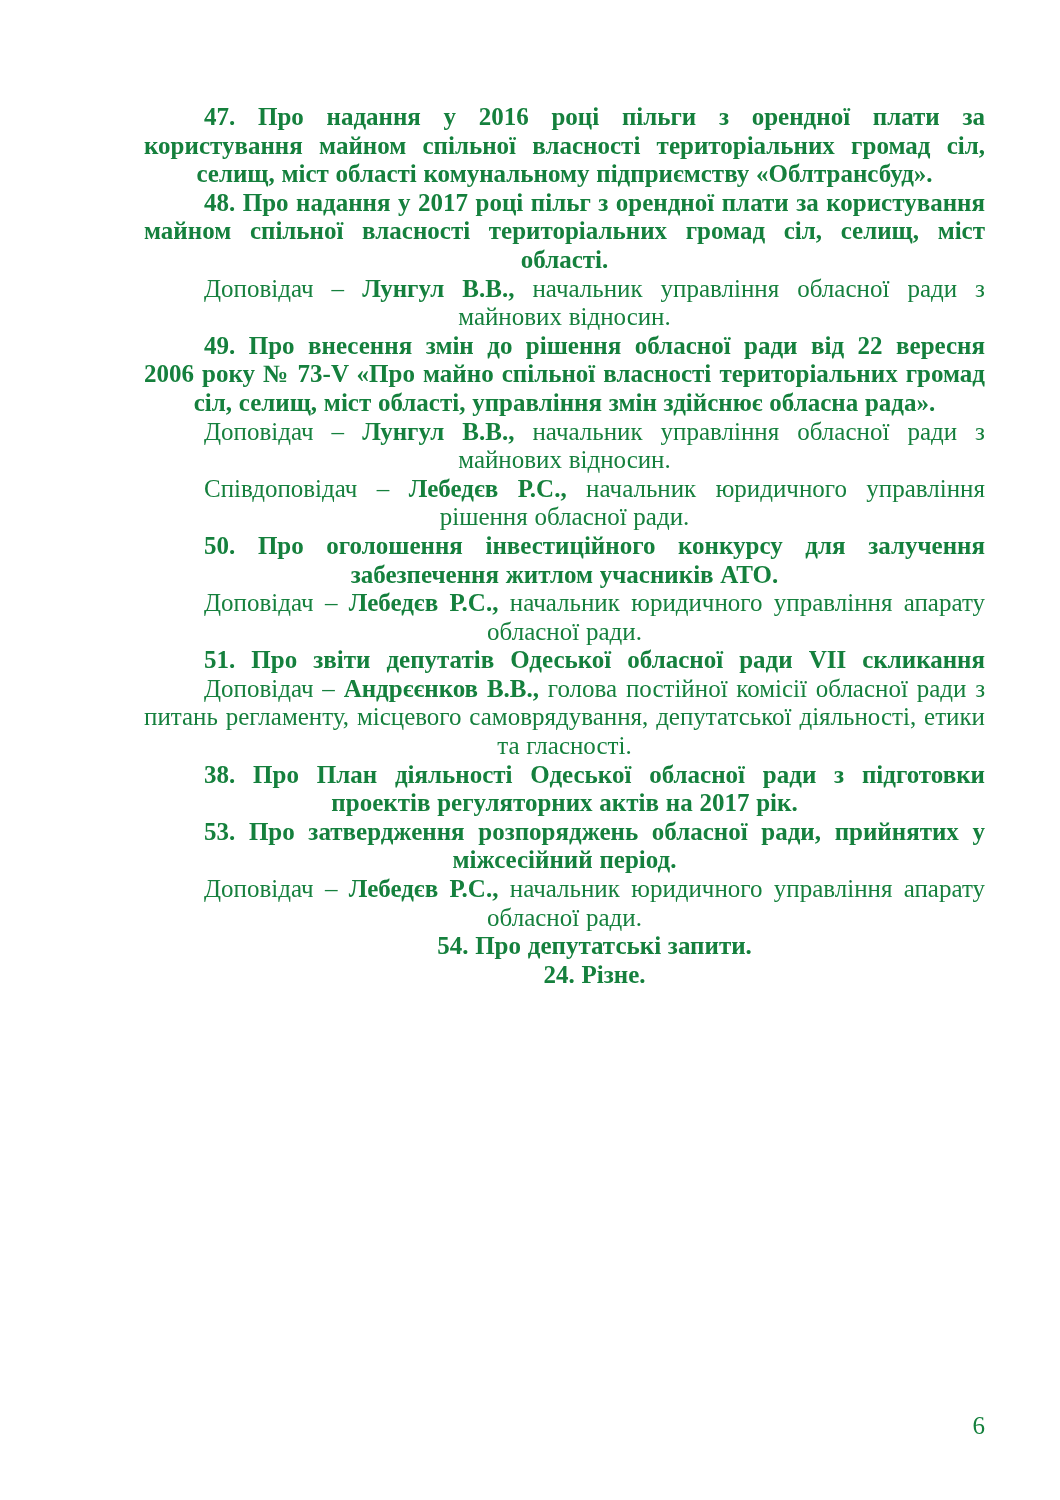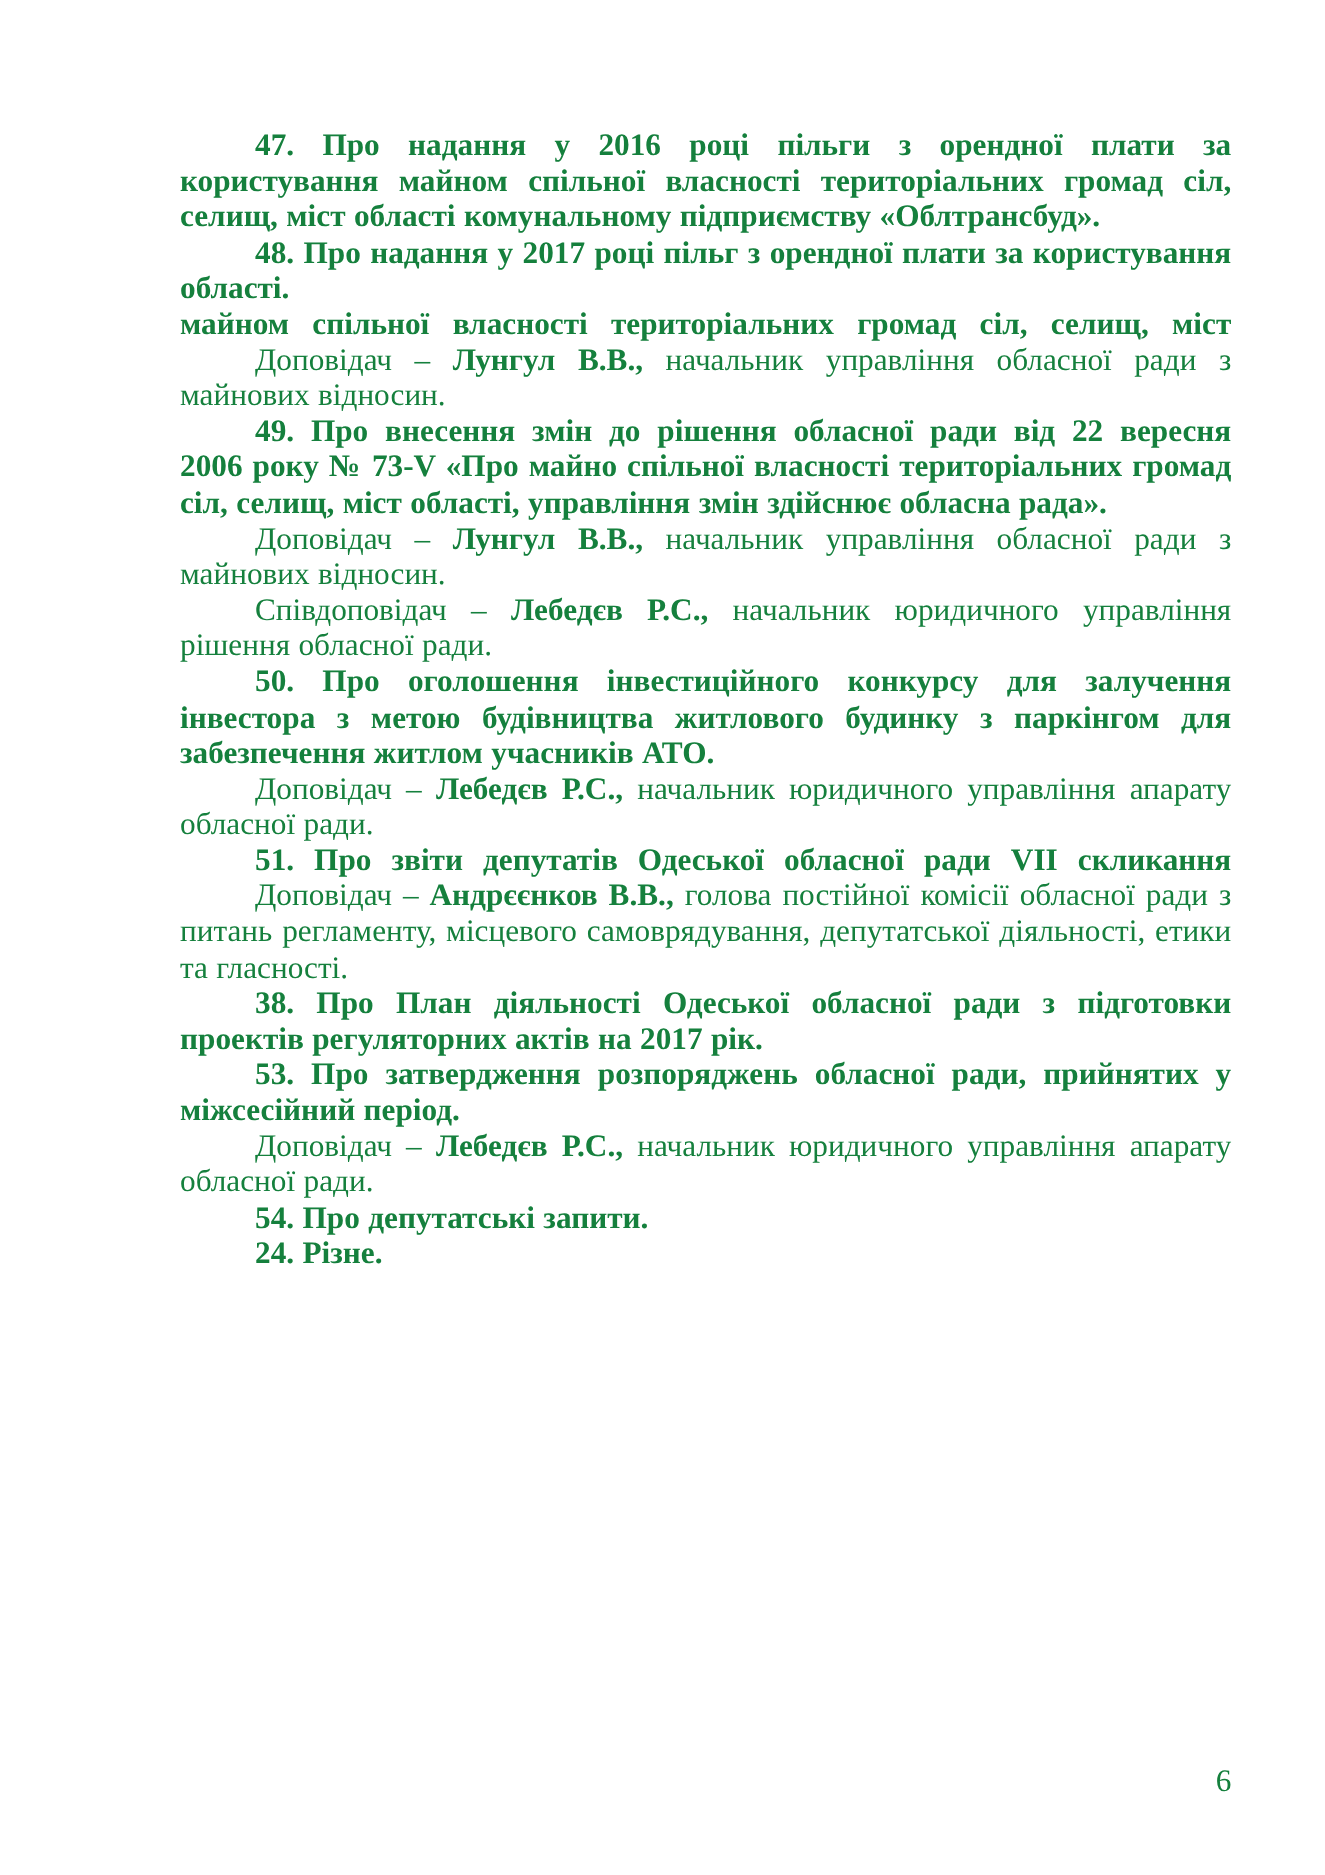--- a/index.html
+++ b/index.html
@@ -22,21 +22,21 @@
     left: 144px;
     top: 103px;
     width: 841px;
   }
   .paragraph { margin: 0; padding: 0; }
   .line {
     font-size: 25px;
     line-height: 28.6px;
     height: 28.6px;
     overflow: hidden;
-    text-align: left;
+    text-align: center;
     word-spacing: 0.02em;
   }
   .line.justify {
     text-align: justify;
     text-align-last: justify;
   }
   .line.first { text-indent: 60px; }
   .bold { font-weight: bold; }
   .page-number {
     position: absolute;
@@ -53,43 +53,42 @@
 
 <div class="page">
   <div class="content">
       <div class="paragraph">
         <div class="line justify first"><span class="bold">47. Про надання у 2016 році пільги з орендної плати за</span></div>
         <div class="line justify"><span class="bold">користування майном спільної власності територіальних громад сіл,</span></div>
         <div class="line"><span class="bold">селищ, міст області комунальному підприємству «Облтрансбуд».</span></div>
       </div>
       <div class="paragraph">
         <div class="line justify first"><span class="bold">48. Про надання у 2017 році пільг з орендної плати за користування</span></div>
+        <div class="line justify"><span class="bold">майном спільної власності територіальних громад сіл, селищ, міст</span></div>
         <div class="line"><span class="bold">області.</span></div>
-        <div class="line justify"><span class="bold">майном спільної власності територіальних громад сіл, селищ, міст</span></div>
       </div>
       <div class="paragraph">
         <div class="line justify first"><span class="regular">Доповідач – </span><span class="bold">Лунгул В.В.,</span><span class="regular"> начальник управління обласної ради з</span></div>
         <div class="line"><span class="regular">майнових відносин.</span></div>
       </div>
       <div class="paragraph">
         <div class="line justify first"><span class="bold">49. Про внесення змін до рішення обласної ради від 22 вересня</span></div>
         <div class="line justify"><span class="bold">2006 року № 73-V «Про майно спільної власності територіальних громад</span></div>
         <div class="line"><span class="bold">сіл, селищ, міст області, управління змін здійснює обласна рада».</span></div>
       </div>
       <div class="paragraph">
         <div class="line justify first"><span class="regular">Доповідач – </span><span class="bold">Лунгул В.В.,</span><span class="regular"> начальник управління обласної ради з</span></div>
         <div class="line"><span class="regular">майнових відносин.</span></div>
       </div>
       <div class="paragraph">
         <div class="line justify first"><span class="regular">Співдоповідач – </span><span class="bold">Лебедєв Р.С.,</span><span class="regular"> начальник юридичного управління</span></div>
         <div class="line"><span class="regular">рішення обласної ради.</span></div>
       </div>
       <div class="paragraph">
         <div class="line justify first"><span class="bold">50. Про оголошення інвестиційного конкурсу для залучення</span></div>
-        <div class="line justify"><span class="bold">інвестора з метою будівництва житлового будинку з паркінгом для</span></div>
         <div class="line"><span class="bold">забезпечення житлом учасників АТО.</span></div>
       </div>
       <div class="paragraph">
         <div class="line justify first"><span class="regular">Доповідач – </span><span class="bold">Лебедєв Р.С.,</span><span class="regular"> начальник юридичного управління апарату</span></div>
         <div class="line"><span class="regular">обласної ради.</span></div>
       </div>
       <div class="paragraph">
         <div class="line justify first"><span class="bold">51. Про звіти депутатів Одеської обласної ради VII скликання</span></div>
       </div>
       <div class="paragraph">

